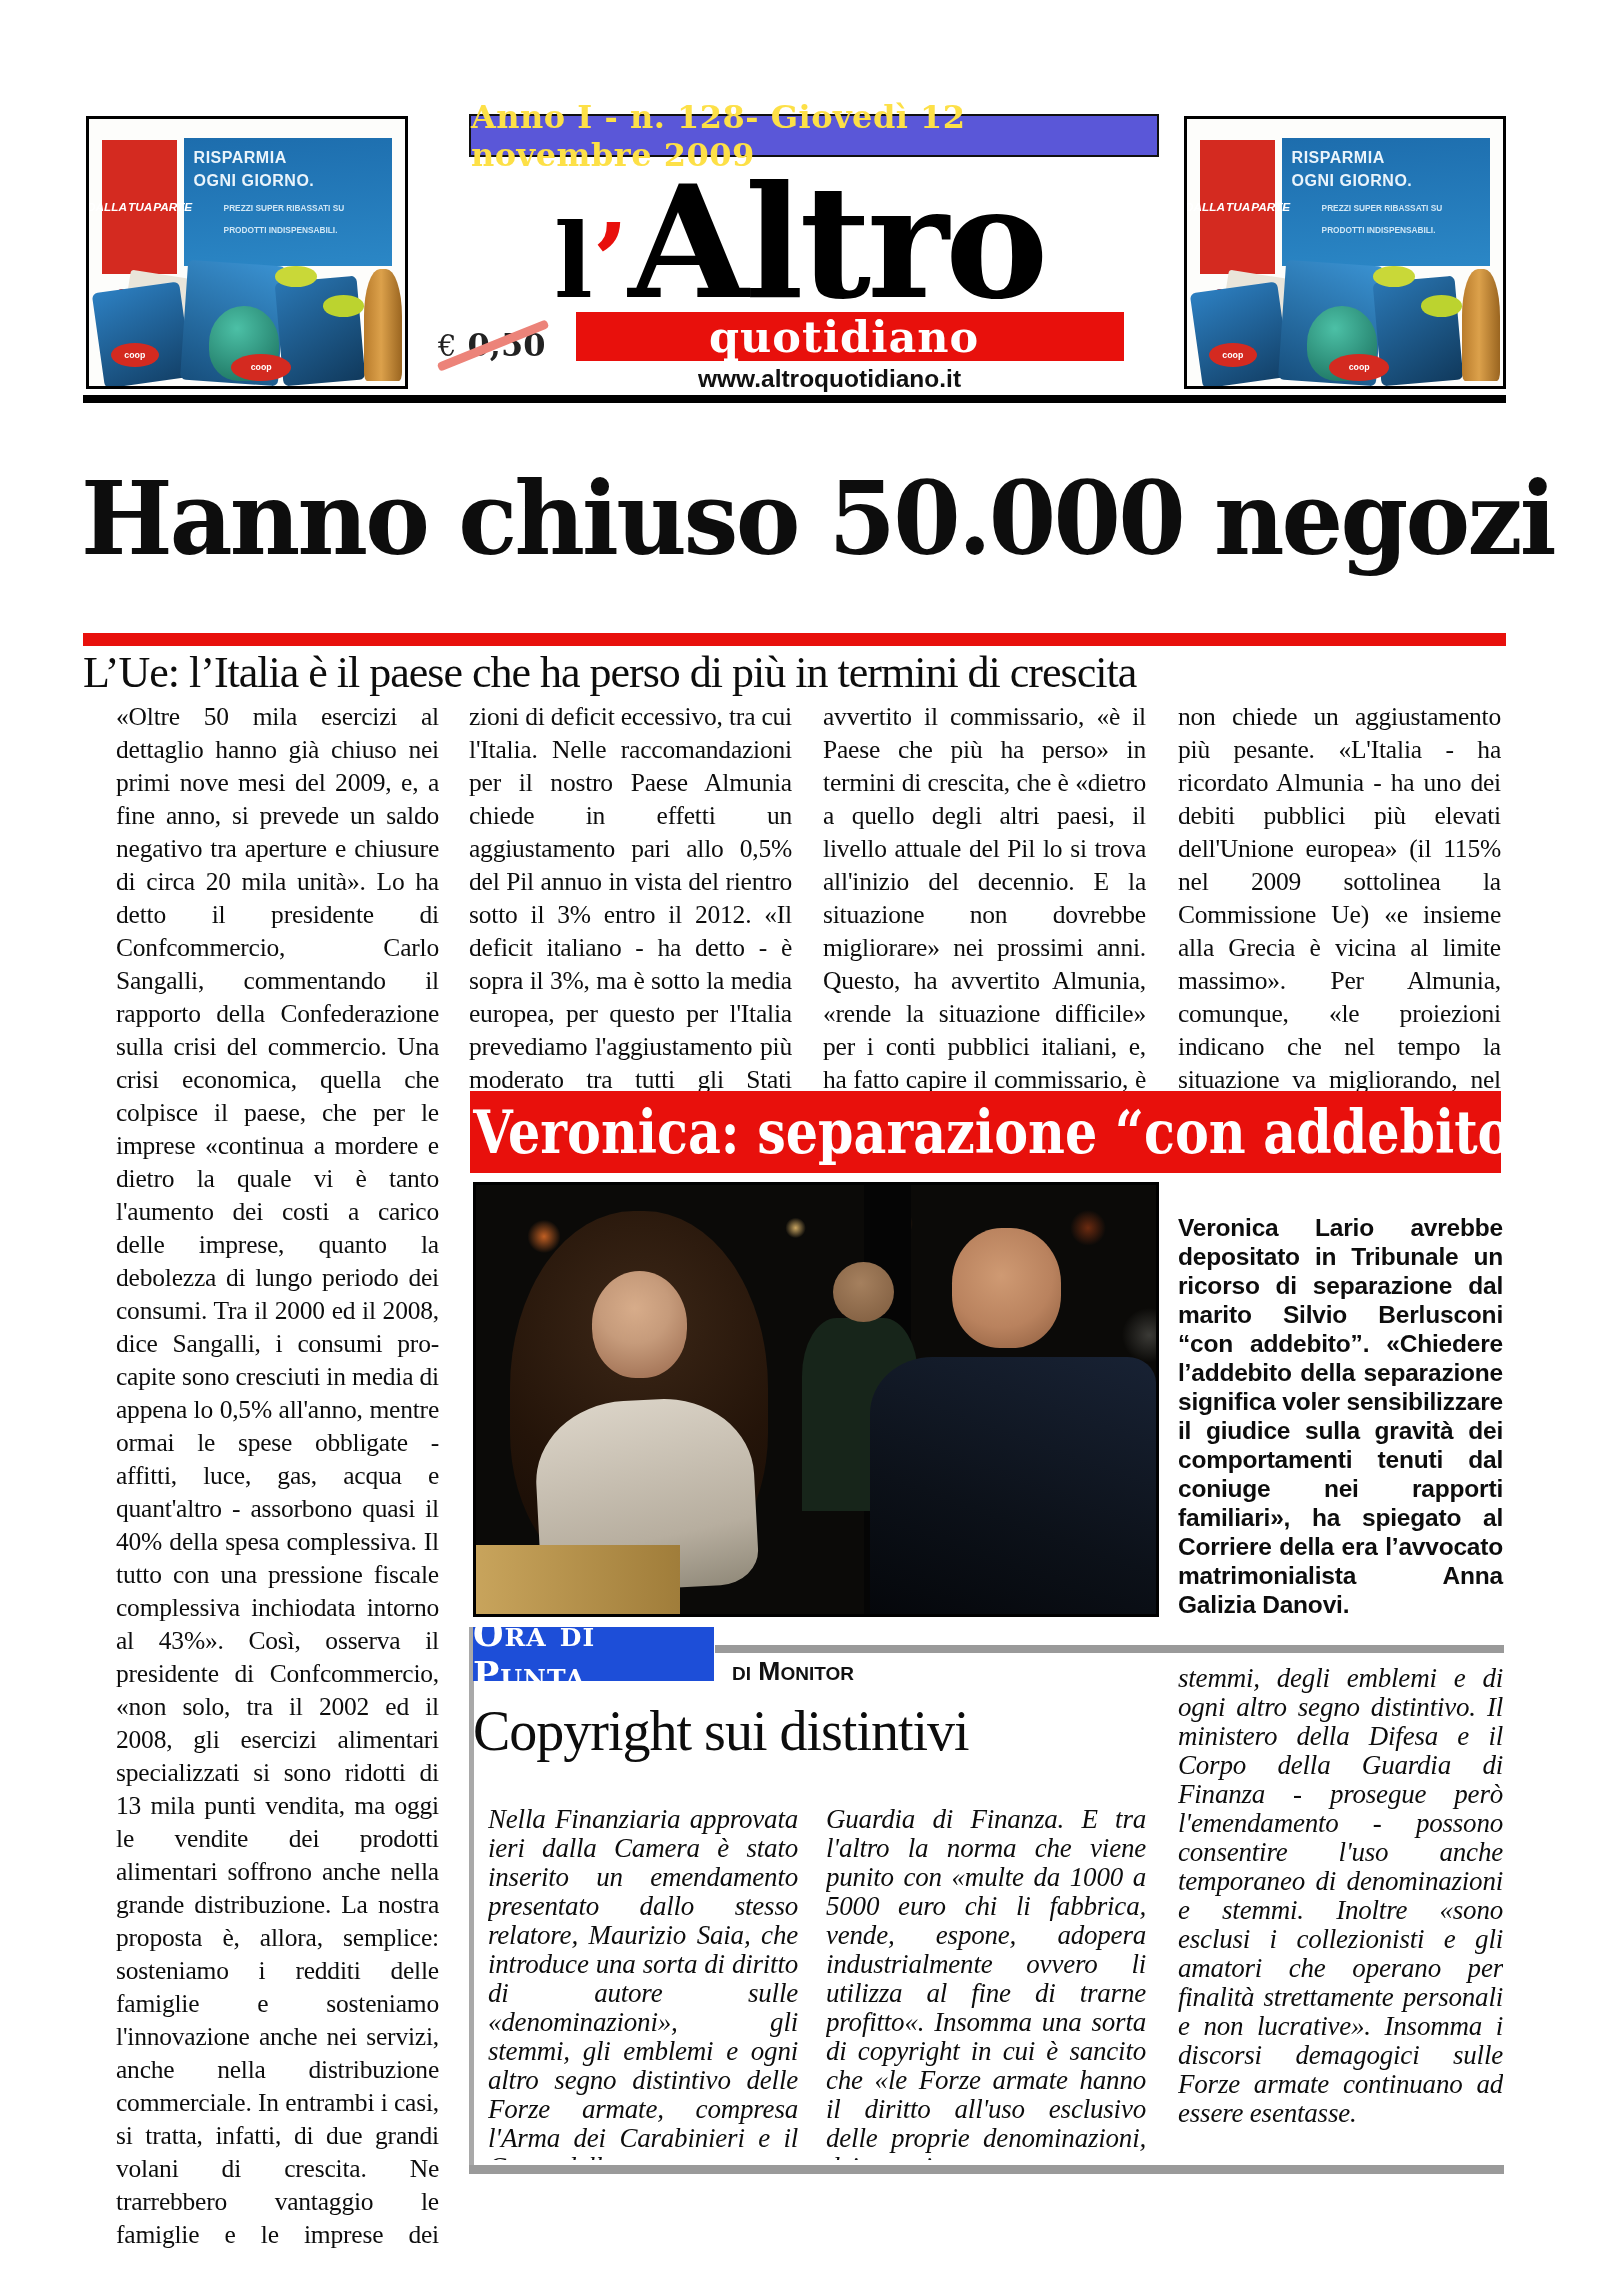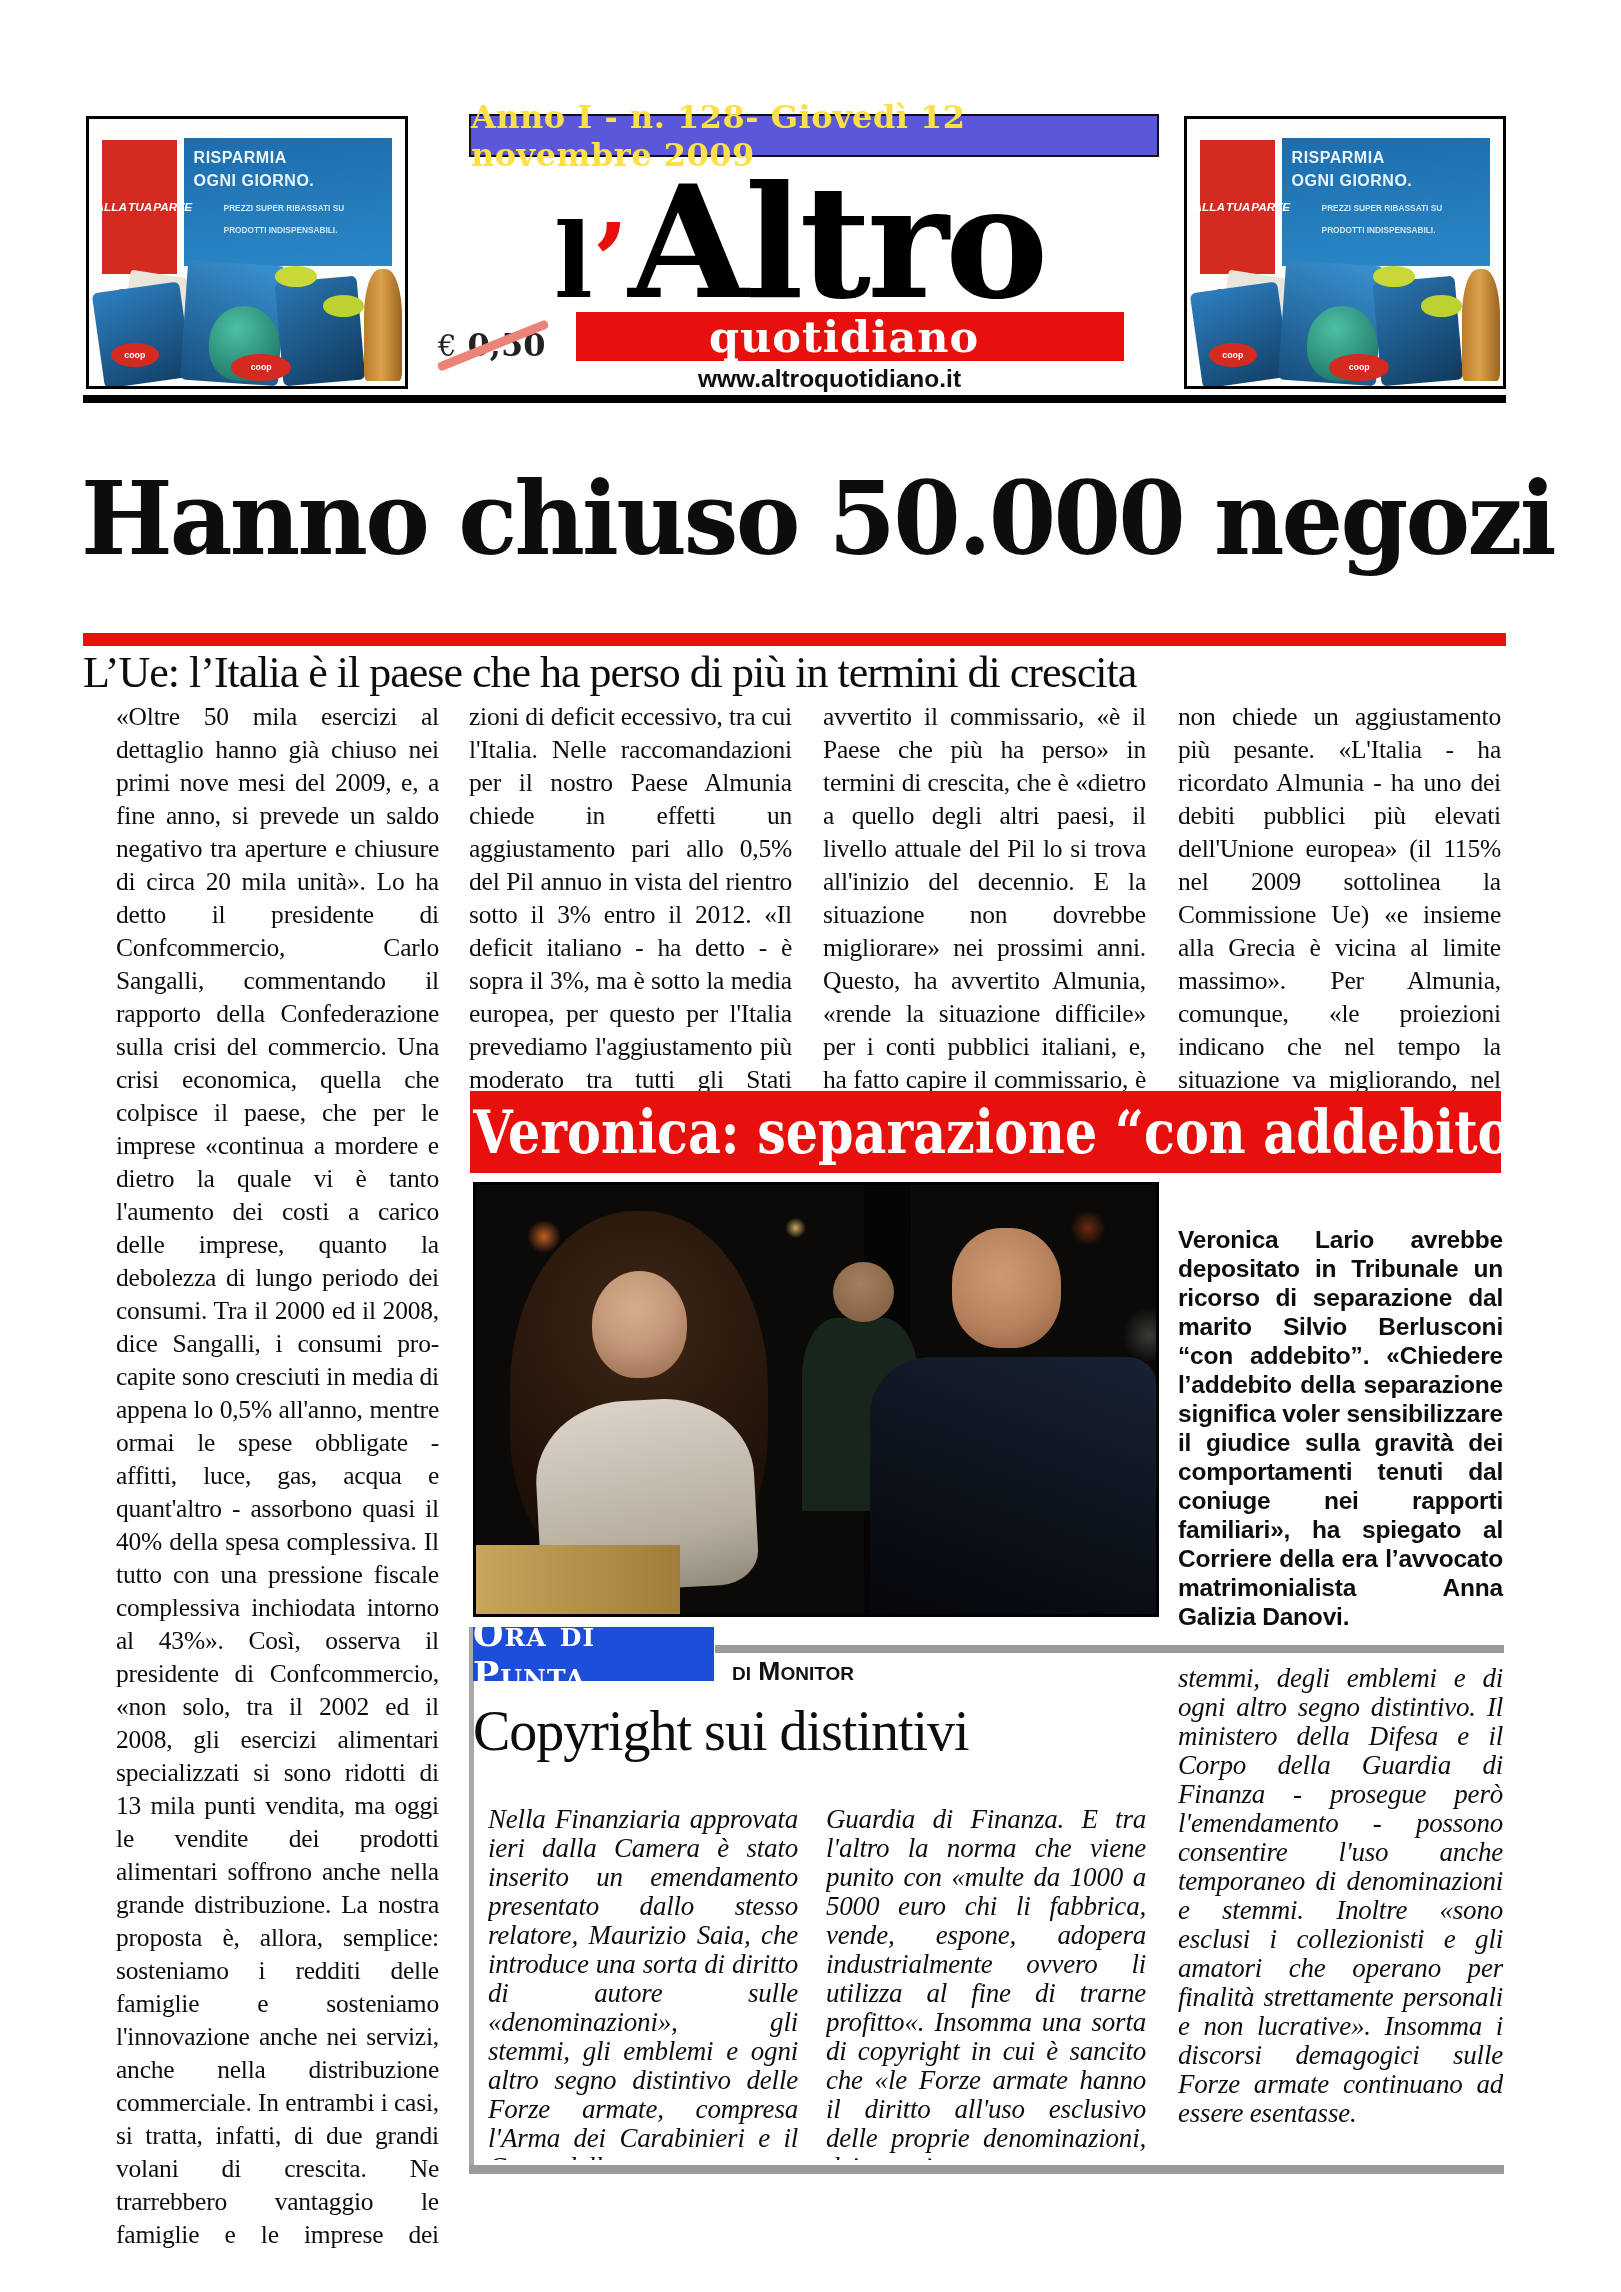--- a/index.html
+++ b/index.html
@@ -92,21 +92,21 @@
             background:linear-gradient(170deg,#ddd6ca,#b7ae9f 70%,#8f8878);transform:rotate(-3deg);}
   .ph-dress{position:absolute;left:0;bottom:0;width:30%;height:16%;background:linear-gradient(90deg,#c8a45c,#a07d3a);}
   .ph-face-m2{position:absolute;left:52.5%;top:18%;width:9%;height:14%;border-radius:50%;
               background:radial-gradient(circle at 45% 35%,#a5805e,#7c5a3d);}
   .ph-body-m2{position:absolute;left:48%;top:31%;width:17%;height:45%;border-radius:30% 30% 0 0;background:#15231708;background-color:#17251a;}
   .ph-face-m{position:absolute;left:70%;top:10%;width:16%;height:28%;border-radius:46% 46% 44% 44%;
              background:radial-gradient(circle at 45% 40%,#cf9a73,#b9825e 55%,#8a5a3c 100%);}
   .ph-suit{position:absolute;right:0;bottom:0;width:42%;height:60%;border-radius:22% 10% 0 0;
            background:linear-gradient(200deg,#182234,#0c1119 60%,#05070b);}
   .v-side{position:absolute;left:1178px;top:1213px;width:325px;height:392px;text-align:justify;
-          font-family:"Liberation Sans",sans-serif;font-weight:bold;font-size:24.5px;line-height:29px;letter-spacing:-0.2px;margin-top:12px;}
+          font-family:"Liberation Sans",sans-serif;font-weight:bold;font-size:24.5px;line-height:29px;letter-spacing:-0.2px;}
 
   
   .odp-vline{position:absolute;left:469px;top:1627px;width:4.9px;height:545px;background:#a9a9a9;}
   .odp-bottom{position:absolute;left:469px;top:2165px;width:1035px;height:8.8px;background:#9a9a9a;}
   .odp-box{position:absolute;left:473px;top:1627px;width:241px;height:54px;background:#1d4ed8;
            display:flex;align-items:center;justify-content:center;}
   .odp-box-label{color:#fff;font-family:"DejaVu Serif",serif;font-weight:bold;font-variant:small-caps;
                  font-size:35px;letter-spacing:1px;}
   .odp-grayline{position:absolute;left:715px;top:1645px;width:789px;height:7.8px;background:#9a9a9a;}
   .odp-byline{position:absolute;left:732px;top:1656px;font-family:"Liberation Sans",sans-serif;font-weight:bold;

